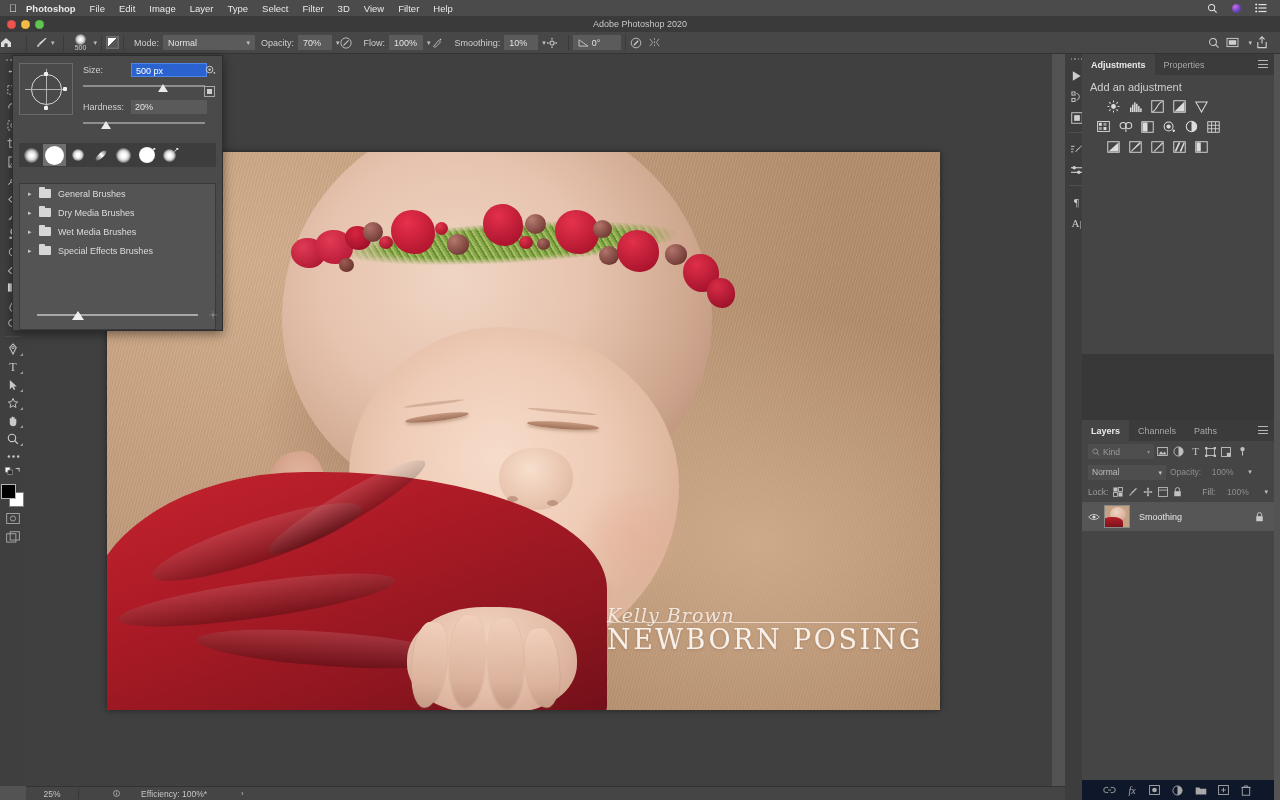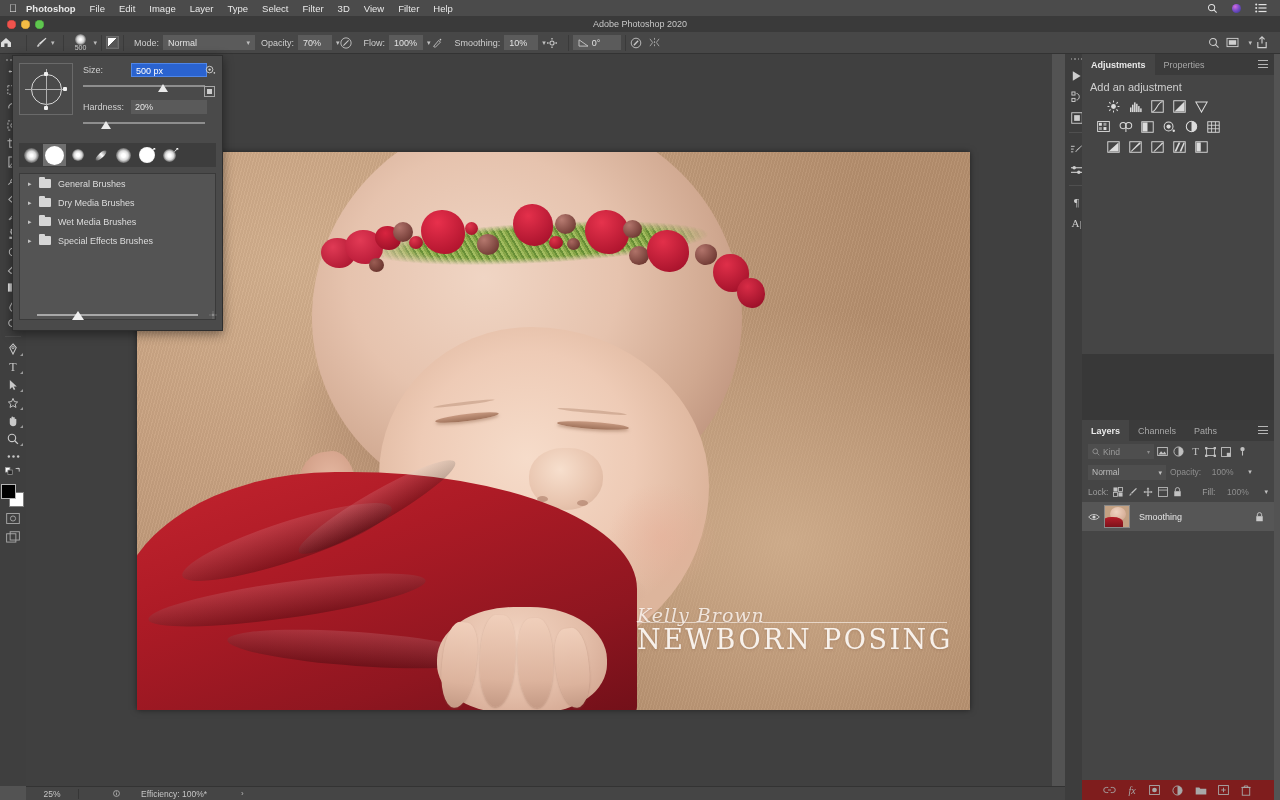--- a/index.html
+++ b/index.html
@@ -166,21 +166,21 @@
   .bthumb {
     width: 23px; height: 22px; position: relative; flex:none;
     display:flex; align-items:center; justify-content:center;
   }
   .bthumb.sel { background: #6f6f6f; }
   .bthumb .bb { border-radius:50%; }
   .bthumb .corner {
     position:absolute; right:2px; top:2px; color:#fff; font-size:7px; line-height:7px;
   }
   .bp-list {
-    margin: 6px 6px 0 6px; height: 147px; background: #545454; border: 1px solid #3a3a3a;
+    margin: 16px 6px 0 6px; height: 147px; background: #545454; border: 1px solid #3a3a3a;
     overflow: hidden;
   }
   .bfolder {
     height: 19px; display: flex; align-items: center; font-size: 9px; color: #dcdcdc;
     padding-left: 8px;
   }
   .bfolder .arrow { font-size: 7px; color: #c5c5c5; width: 11px; }
   .folder-ico {
     width: 12px; height: 9px; background: #d6d6d6; border-radius: 1px;
     margin-right: 7px; position: relative; flex: none;
@@ -199,21 +199,21 @@
   
   .docarea {
     position: absolute; left: 26px; top: 54px; width: 1039px; height: 732px;
     background: #535353;
   }
   .doc-window {
     position: absolute; left: 0; top: 0; width: 1026px; height: 732px;
     background: #404040;
   }
   .canvas-wrap {
-    position: absolute; left: 111px; top: 98px; width: 833px; height: 558px;
+    position: absolute; left: 81px; top: 98px; width: 833px; height: 558px;
     box-shadow: 0 0 6px rgba(0,0,0,.5);
     overflow: hidden;
     background: #c3a183;
   }
   
   .photo { position:absolute; inset:0; }
   .bg-cloth {
     position:absolute; inset:0;
     background:
       repeating-linear-gradient(105deg, rgba(255,255,255,.035) 0 1px, rgba(0,0,0,.035) 1px 3px),
@@ -431,21 +431,21 @@
     width: 26px; height: 23px; border: 1px solid #888; flex:none; overflow:hidden;
     position:relative; background:#c3a183;
   }
   .lt-head { position:absolute; left:5px;top:1px;width:16px;height:14px;border-radius:50%;
              background: radial-gradient(circle at 40% 35%, #f0d4c2, #cda189);}
   .lt-red { position:absolute; left:-2px;bottom:0;width:20px;height:10px;border-radius:40% 50% 0 0;
             background: linear-gradient(#b51e29,#7d121b);}
   .lay-name { font-size: 9px; color: #e4e4e4; padding-left: 9px; flex:1; }
   .lay-lockico { padding-right: 10px; color:#c9c9c9; font-size:10px;}
   .lay-footer {
-    position: absolute; left:0; right:0; bottom: 0; height: 20px; background: #7f1d1d;
+    position: absolute; left:0; right:0; bottom: 0; height: 20px; background: #0f172a;
     display:flex; align-items:center; justify-content:center; gap: 11px;
   }
   .lay-footer .fbico { color:#a8a8a8; font-size:10px; width:12px; text-align:center;}
   .pnl-gap { height: 4px; background:#383838;}
   svg { display:block; }
 </style>
 </head>
 <body>
 
 <div class="app">

